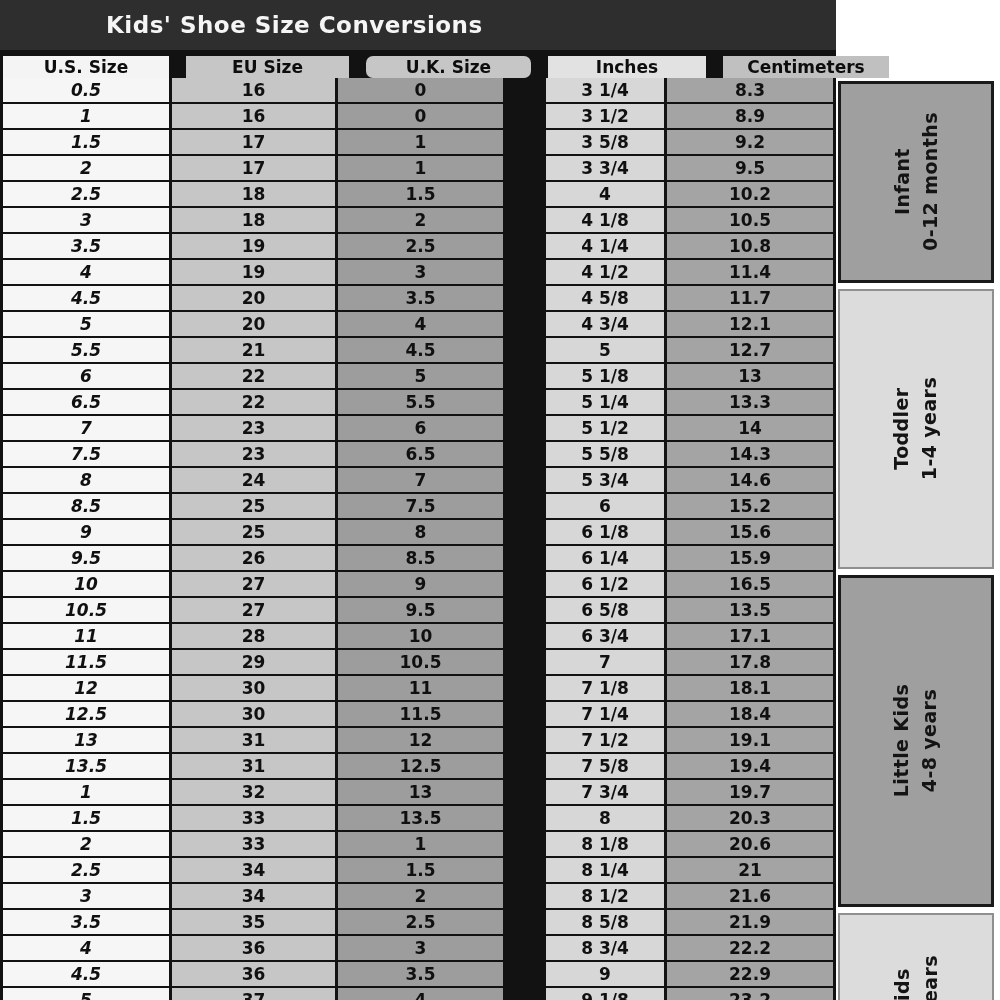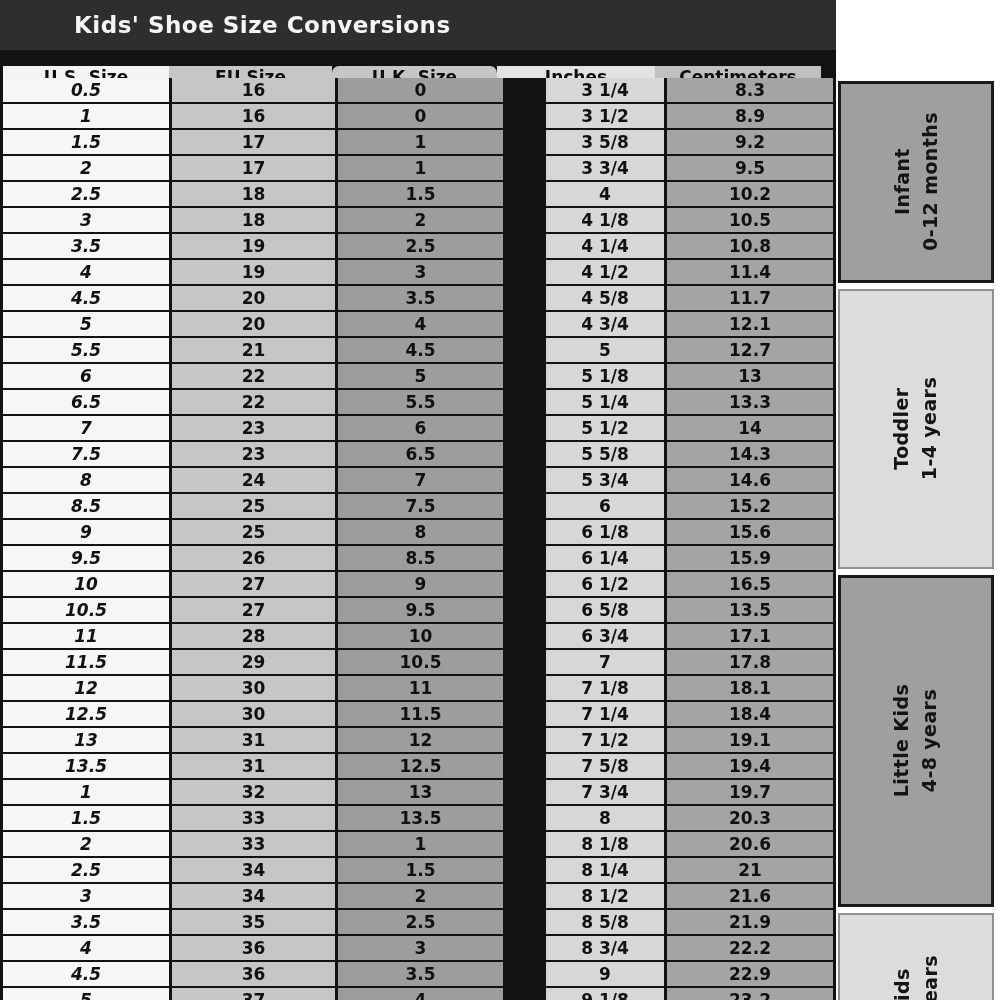--- a/index.html
+++ b/index.html
@@ -13,33 +13,33 @@
   
   .title-bar {
     position: absolute; left: 0; top: 0;
     width: 836px; height: 50px;
     background: var(--title-bar, #2e2e2e);
     display: flex; align-items: center;
   }
   .title-bar .title-text {
     color: var(--title-text, #f5f5f5);
     font-size: 23px; font-weight: bold; letter-spacing: 0.5px;
-    padding-left: 74px; white-space: nowrap;
+    padding-left: 106px; white-space: nowrap;
   }
 
   
   .header-grid {
     position: absolute; left: 0; top: 50px;
     width: 836px; height: 28px;
     box-sizing: border-box;
     background: var(--border, #121212);
     display: grid;
     grid-template-columns: 166px 163px 165px 158px 166px;
-    column-gap: 0;
-    padding: 16px 3px;
+    column-gap: 17px;
+    padding: 6px 3px;
   }
   .hcell {
     font-size: 17px; font-weight: bold; color: #0d0d0d;
     text-align: center; line-height: 22px; height: 22px;
     overflow: hidden; white-space: nowrap;
   }
   .hcell.c0 { background: var(--hdr-us, #f4f4f4); }
   .hcell.c1 { background: var(--hdr-eu, #c6c6c6); }
   .hcell.c2 { background: var(--hdr-uk, #c6c6c6); border-radius: 7px; }
   .hcell.c3 { background: var(--hdr-in, #e2e2e2); }

